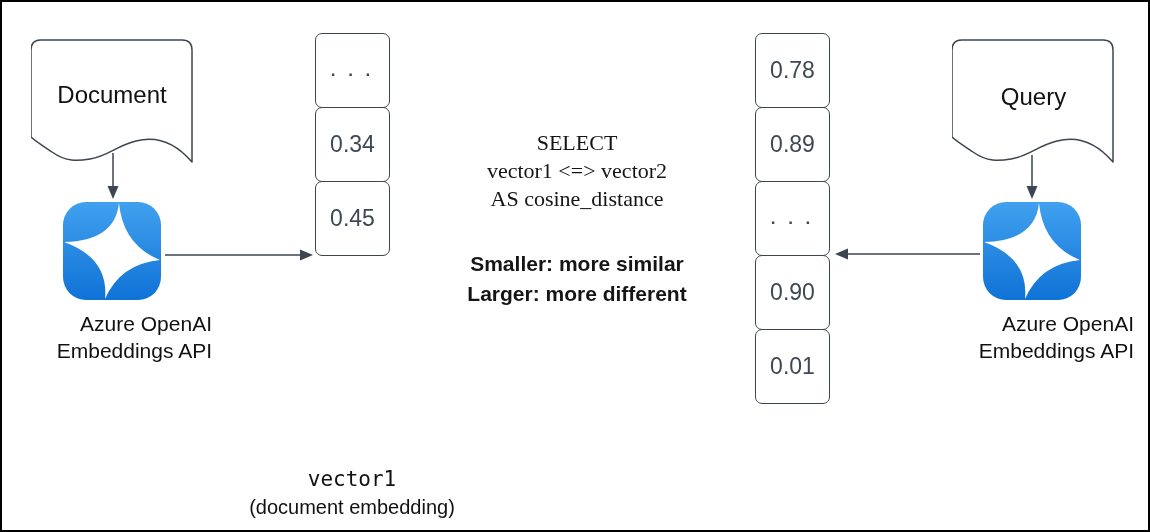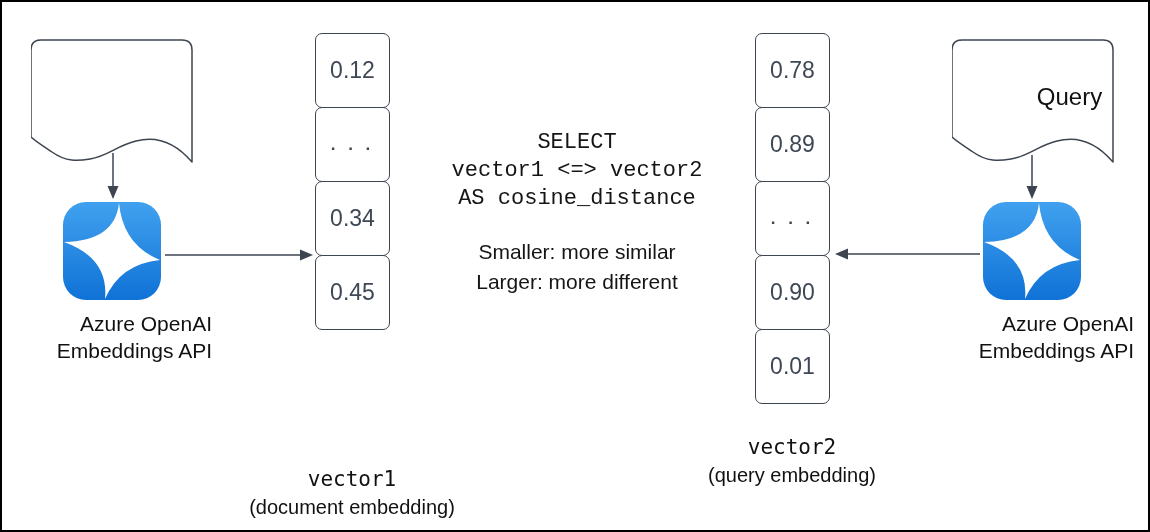--- a/index.html
+++ b/index.html
@@ -57,27 +57,27 @@
 
   
   .center-block {
     position: absolute;
     left: 415px;
     top: 127px;
     width: 320px;
     text-align: center;
   }
   .sql-line {
-    font-family: Liberation Mono, monospace;
+    font-family: Liberation Serif, serif;
     font-size: 22px;
     line-height: 28px;
     color: #151515;
     white-space: nowrap;
   }
-  .note-block { margin-top: 24px; }
+  .note-block { margin-top: 36px; font-weight: bold; }
   .note-line {
     font-size: 21px;
     line-height: 30px;
     color: #151515;
     white-space: nowrap;
   }
 
   
   .vec-caption {
     position: absolute;
@@ -104,29 +104,30 @@
 
 <div class="frame">
 
   <svg class="abs" style="left:29px; top:37px;" width="163" height="128" viewBox="0 0 163 128">
     <path d="M 0,98 L 0,11 Q 0,1 10,1 L 151,1 Q 161,1 161,11 L 161,123
              C 149,109 131,95 105,102
              C 85,107 77,117 59,120
              C 47,122 35,123 21,113
              C 13,107 5,103 0,98 Z" fill="#ffffff" stroke="#3d4550" stroke-width="1.5" stroke-linejoin="round"></path>
   </svg>
+  <div class="doc-label" style="left:30px; top:80px; width:160px;">Document</div>
 
   <svg class="abs" style="left:950px; top:37px;" width="163" height="128" viewBox="0 0 163 128">
     <path d="M 0,98 L 0,11 Q 0,1 10,1 L 151,1 Q 161,1 161,11 L 161,123
              C 149,109 131,95 105,102
              C 85,107 77,117 59,120
              C 47,122 35,123 21,113
              C 13,107 5,103 0,98 Z" fill="#ffffff" stroke="#3d4550" stroke-width="1.5" stroke-linejoin="round"></path>
   </svg>
-  <div class="doc-label" style="left:950px; top:82px; width:163px;padding-left:36px;">Query</div>
+  <div class="doc-label" style="left:950px; top:82px; width:163px;">Query</div>
 
   <svg class="api-icon" style="left:60px; top:199px;" viewBox="0 0 100 100">
     <defs>
       <linearGradient id="gradL" x1="0" y1="0" x2="0" y2="1">
         <stop offset="0" stop-color="#41a1ef"></stop>
         <stop offset="1" stop-color="#0f72d6"></stop>
       </linearGradient>
     </defs>
     <rect x="1" y="1" width="98" height="98" rx="23" ry="23" fill="url(#gradL)"></rect>
     <path d="M 57,2 Q 61,44 98,59 Q 58,63 43,98 Q 47,57 2,41 Q 53,40 57,2 Z" fill="#ffffff"></path>
@@ -145,21 +146,20 @@
     </defs>
     <rect x="1" y="1" width="98" height="98" rx="23" ry="23" fill="url(#gradR)"></rect>
     <path d="M 57,2 Q 61,44 98,59 Q 58,63 43,98 Q 47,57 2,41 Q 53,40 57,2 Z" fill="#ffffff"></path>
   </svg>
   <div class="api-label" style="left:932px; top:308px;">
     <div>Azure OpenAI</div>
     <div>Embeddings API</div>
   </div>
 
   <div class="vector-col" style="left:313px; top:31px;">
-    <div class="cell">0.12</div>
     <div class="cell dots">. . .</div>
     <div class="cell">0.34</div>
     <div class="cell">0.45</div>
   </div>
 
   <div class="vector-col" style="left:753px; top:31px;">
     <div class="cell">0.78</div>
     <div class="cell">0.89</div>
     <div class="cell dots">. . .</div>
     <div class="cell">0.90</div>
@@ -173,24 +173,20 @@
     <div class="note-block">
       <div class="note-line">Smaller: more similar</div>
       <div class="note-line">Larger: more different</div>
     </div>
   </div>
 
   <div class="vec-caption" style="left:225px; top:431px;margin-top:32px;">
     <div class="vec-name">vector1</div>
     <div class="vec-sub">(document embedding)</div>
   </div>
-  <div class="vec-caption" style="left:665px; top:431px;">
-    <div class="vec-name">vector2</div>
-    <div class="vec-sub">(query embedding)</div>
-  </div>
 
   <svg class="overlay" width="1146" height="528" viewBox="0 0 1146 528">
     <g stroke="#3d4550" fill="#3d4550">
       <line x1="111" y1="151" x2="111" y2="185" stroke-width="1.5"></line>
       <polygon points="111,197 105.5,184 116.5,184" stroke="none"></polygon>
     </g>
     <g stroke="#3d4550" fill="#3d4550">
       <line x1="163" y1="253" x2="299" y2="253" stroke-width="1.5"></line>
       <polygon points="311,253 298,247.5 298,258.5" stroke="none"></polygon>
     </g>

